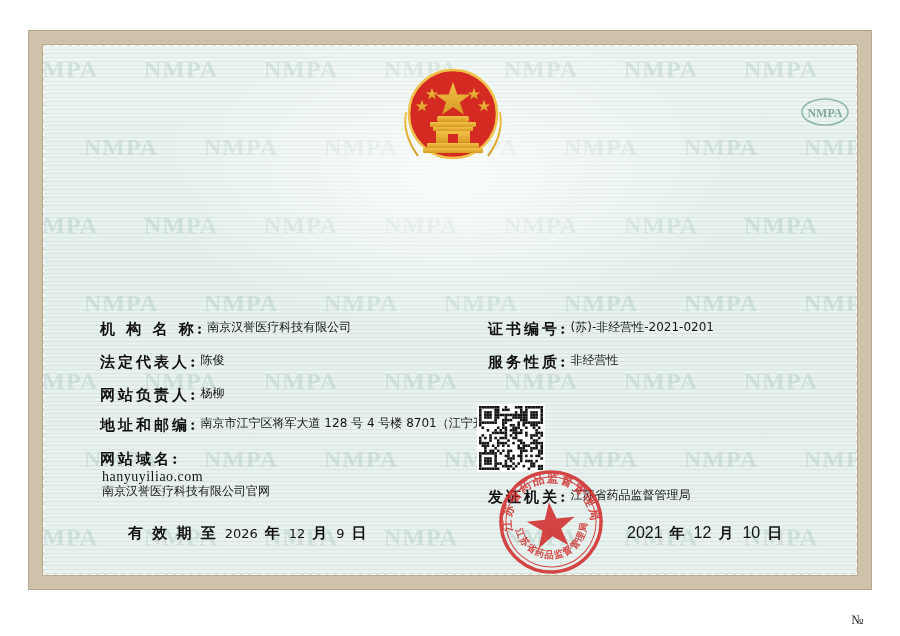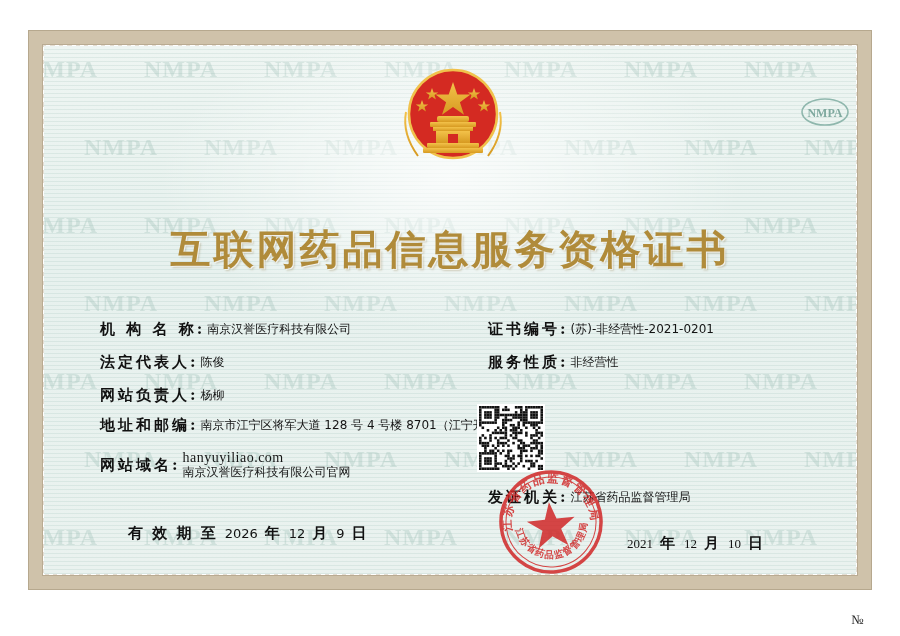--- a/index.html
+++ b/index.html
@@ -141,21 +141,21 @@
     top: 320px;
     width: 700px;
     height: 240px;
     font-size: 13px;
     color: #1b1b1b;
   }
 
   .row {
     position: absolute;
     display: flex;
-    align-items: center;
+    align-items: flex-start;
   }
   .lbl {
     font-family: "DejaVu Serif", "Liberation Serif", serif;
     font-weight: bold;
     font-size: 15px;
     color: #111;
     letter-spacing: 3px;
     white-space: nowrap;
   }
   .val {
@@ -166,21 +166,21 @@
     line-height: 15px;
     white-space: nowrap;
   }
   .val-multi { white-space: normal; }
 
   
   #row-org   { left: 0px;  top: 0px; }
   #row-legal { left: 0px;  top: 33px; }
   #row-owner { left: 0px;  top: 66px; }
   #row-addr  { left: 0px;  top: 96px; }
-  #row-domain{ left: 0px;  top: 130px; }
+  #row-domain{ left: 0px;  top: 130px; flex-direction: column; }
 
   
   #row-certno { left: 388px; top: 0px; }
   #row-nature { left: 388px; top: 33px; }
   #row-issuer { left: 388px; top: 168px; }
 
   .addr-line2 { font-size: 11px; }
   .domain-lines div { line-height: 15px; }
   .domain-mono {
     font-family: Liberation Serif, serif;
@@ -238,25 +238,25 @@
     top: 524px;
     display: flex;
     align-items: baseline;
     font-family: "DejaVu Serif", "Liberation Serif", serif;
     font-weight: bold;
     font-size: 15px;
     letter-spacing: 2px;
     color: #111;
   }
   .issue-date .num {
-    font-family: Liberation Serif, serif;
+    font-family: Liberation Sans, sans-serif;
     font-weight: normal;
-    font-size: 13px;
+    font-size: 16px;
     letter-spacing: 0;
-    margin: 12px 7px;
+    margin: 0 7px;
   }
 
   
   .footer {
     position: absolute;
     left: 0;
     top: 604px;
     width: 900px;
     text-align: center;
     font-family: "DejaVu Serif", "Liberation Serif", serif;
@@ -374,21 +374,20 @@
     </svg>
   </div>
 
   <div class="nmpa-badge">
     <svg viewBox="0 0 50 32" width="50" height="32" aria-hidden="true">
       <ellipse cx="25" cy="16" rx="23" ry="13" fill="none" stroke="#8fb7ad" stroke-width="1.6"></ellipse>
       <text x="25" y="21" text-anchor="middle" font-family="Liberation Serif, serif" font-size="12" font-weight="bold" fill="#7fa99f">NMPA</text>
     </svg>
   </div>
 
-  <div class="title">互联网药品信息服务资格证书</div>
 
   <div class="body-area">
 
     <div class="row" id="row-org">
       <span class="lbl">机 构 名 称:</span>
       <span class="val">南京汉誉医疗科技有限公司</span>
     </div>
 
     <div class="row" id="row-legal">
       <span class="lbl">法定代表人:</span>

